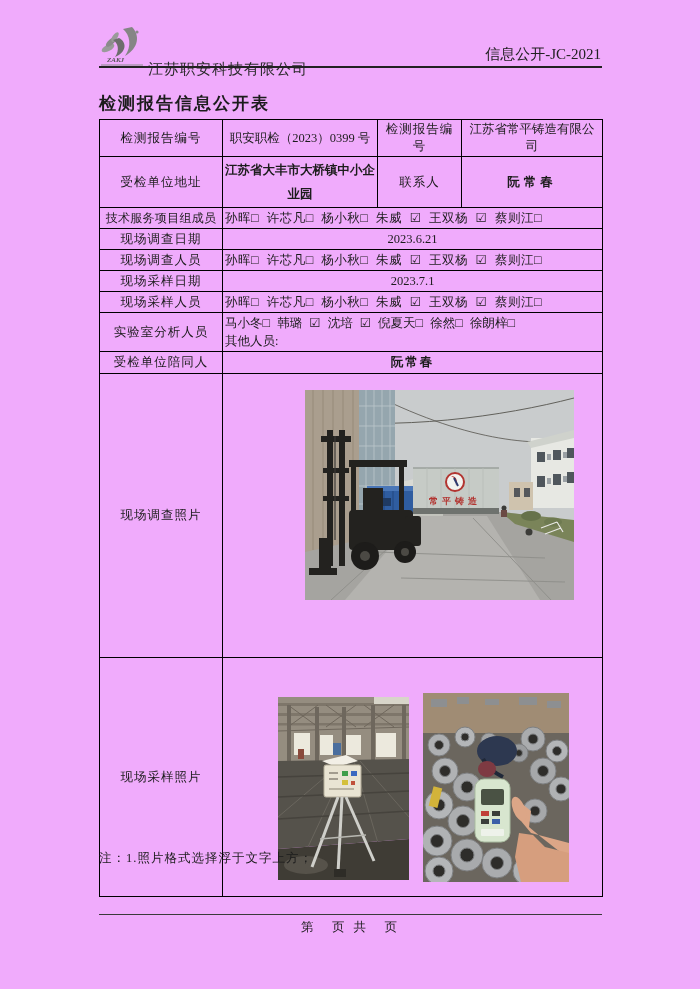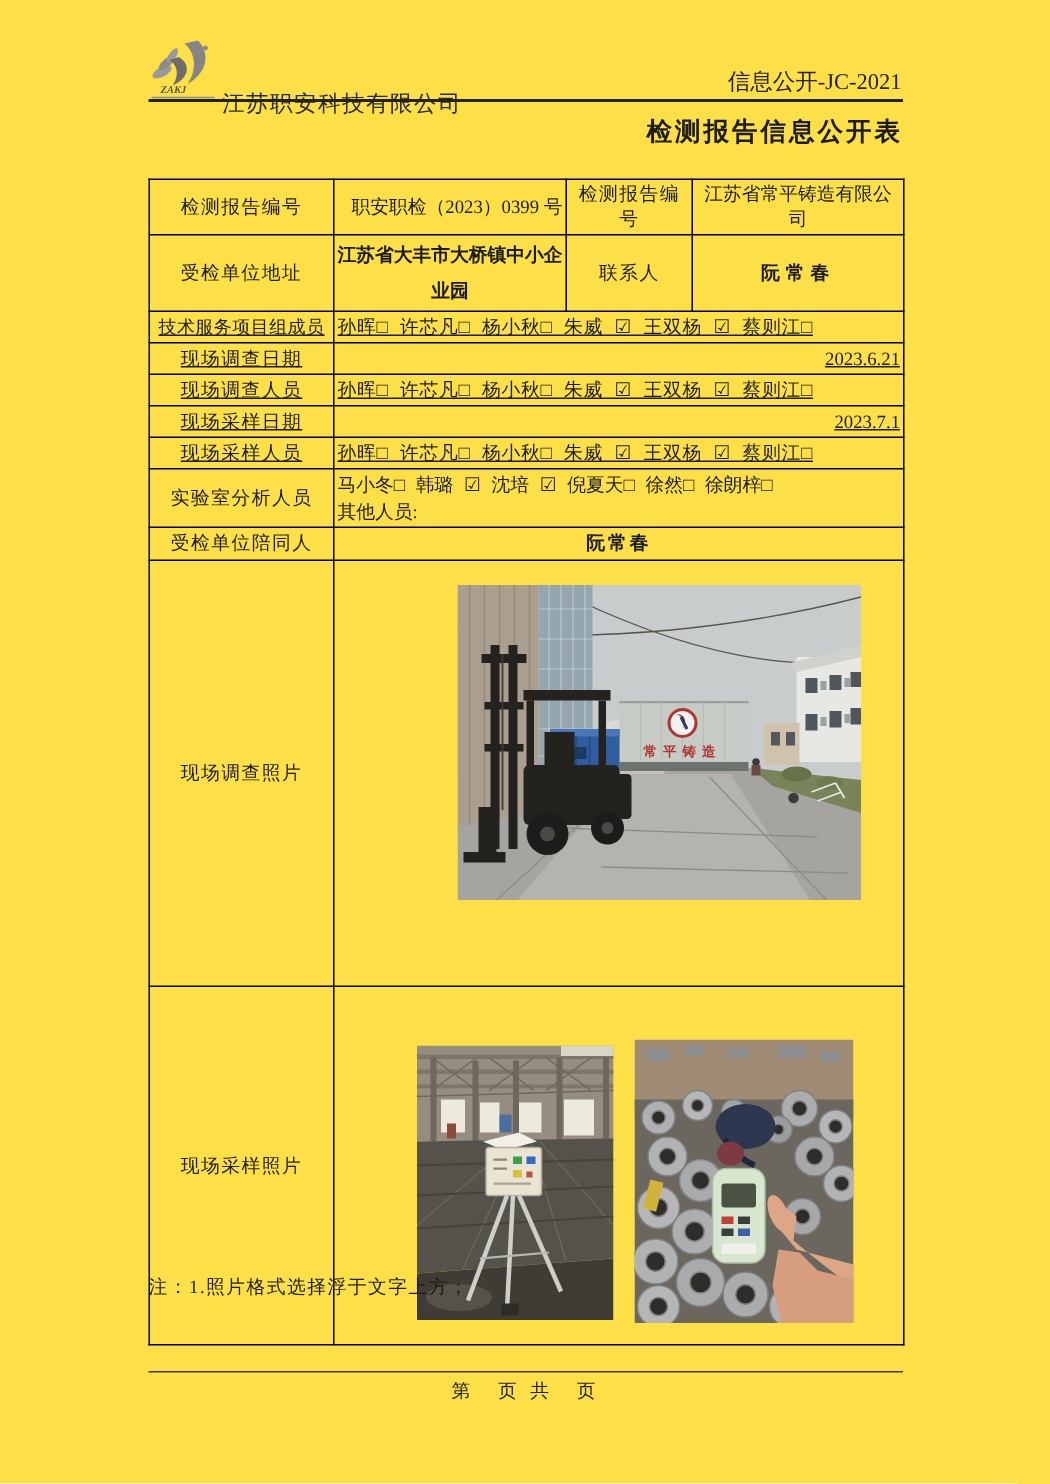--- a/index.html
+++ b/index.html
@@ -1,45 +1,45 @@
 <!DOCTYPE html>
 <html><head>
 <meta charset="utf-8">
 <style>
   * { margin:0; padding:0; box-sizing:border-box; }
   html,body { background:#ffffff; }
   .page {
     position:relative; width:700px; height:989px; margin:0 auto;
-    background:#fde047; overflow:hidden;
+    background:#f0abfc; overflow:hidden;
     font-family:"Liberation Serif","DejaVu Serif",serif;
     color:#1c1c1c;
   }
   
   .hdr-logo { position:absolute; left:99px; top:26px; width:48px; height:42px; }
   .hdr-company { position:absolute; left:148px; top:60px; font-size:15px; letter-spacing:1px; color:#2a2a2a; }
   .hdr-code { position:absolute; right:99px; top:45px; font-size:15px; color:#222; }
   .hdr-rule { position:absolute; left:99px; top:66px; width:503px; height:2px; background:#222; }
   
-  .doc-title { position:absolute; left:99px; top:76px; width:503px; text-align:right;
+  .doc-title { position:absolute; left:99px; top:92px; width:503px; text-align:left;
     font-size:17px; font-weight:bold; letter-spacing:2px; }
   
   table.main { position:absolute; left:99px; top:119px; width:503px;
     border-collapse:collapse; table-layout:fixed; }
   table.main td { border:1px solid #000; font-size:12.5px; vertical-align:middle; padding:1px 2px; }
   col.c1{width:123px;} col.c2{width:155px;} col.c3{width:84px;} col.c4{width:141px;}
   .lab { text-align:center; letter-spacing:1px; }
-  .ctr { text-align:right; }
+  .ctr { text-align:center; }
   .members { text-align:left; padding-left:10px; word-spacing:4px; letter-spacing:0.5px; }
   .addr { text-align:center; font-family:"Liberation Sans","DejaVu Sans",sans-serif;
           font-weight:bold; font-size:13px; line-height:24px; }
   .contact { text-align:center; font-weight:bold; font-size:16px; letter-spacing:4px; }
   .escort { text-align:center; font-weight:bold; font-size:13px; letter-spacing:2px; }
   .wrapcell { text-align:center; line-height:17px; }
   tr.r1{height:36px;} tr.r2{height:48px;}
-  tr.rs{height:21px;text-decoration:underline;} tr.r8{height:38px;} tr.r9{height:22px;}
+  tr.rs{height:21px;} tr.r8{height:38px;} tr.r9{height:22px;}
   tr.r10{height:243px;} tr.r11{height:239px;}
   td.photocell { vertical-align:top; padding:0; }
   .lab2line { text-align:left; padding-left:10px; line-height:18px; word-spacing:4px; }
   
   .photo1wrap { margin:15px 0 0 80px; width:269px; height:266px; }
   .photo2row { display:flex; align-items:flex-start; padding:25px 0 0 53px; gap:14px; }
   .ph { display:block; }
   
   .note { position:absolute; left:99px; top:850px; font-size:12.5px; letter-spacing:1px; }
   .foot-rule { position:absolute; left:99px; top:914px; width:503px; height:1px; background:#3a3a3a; }

